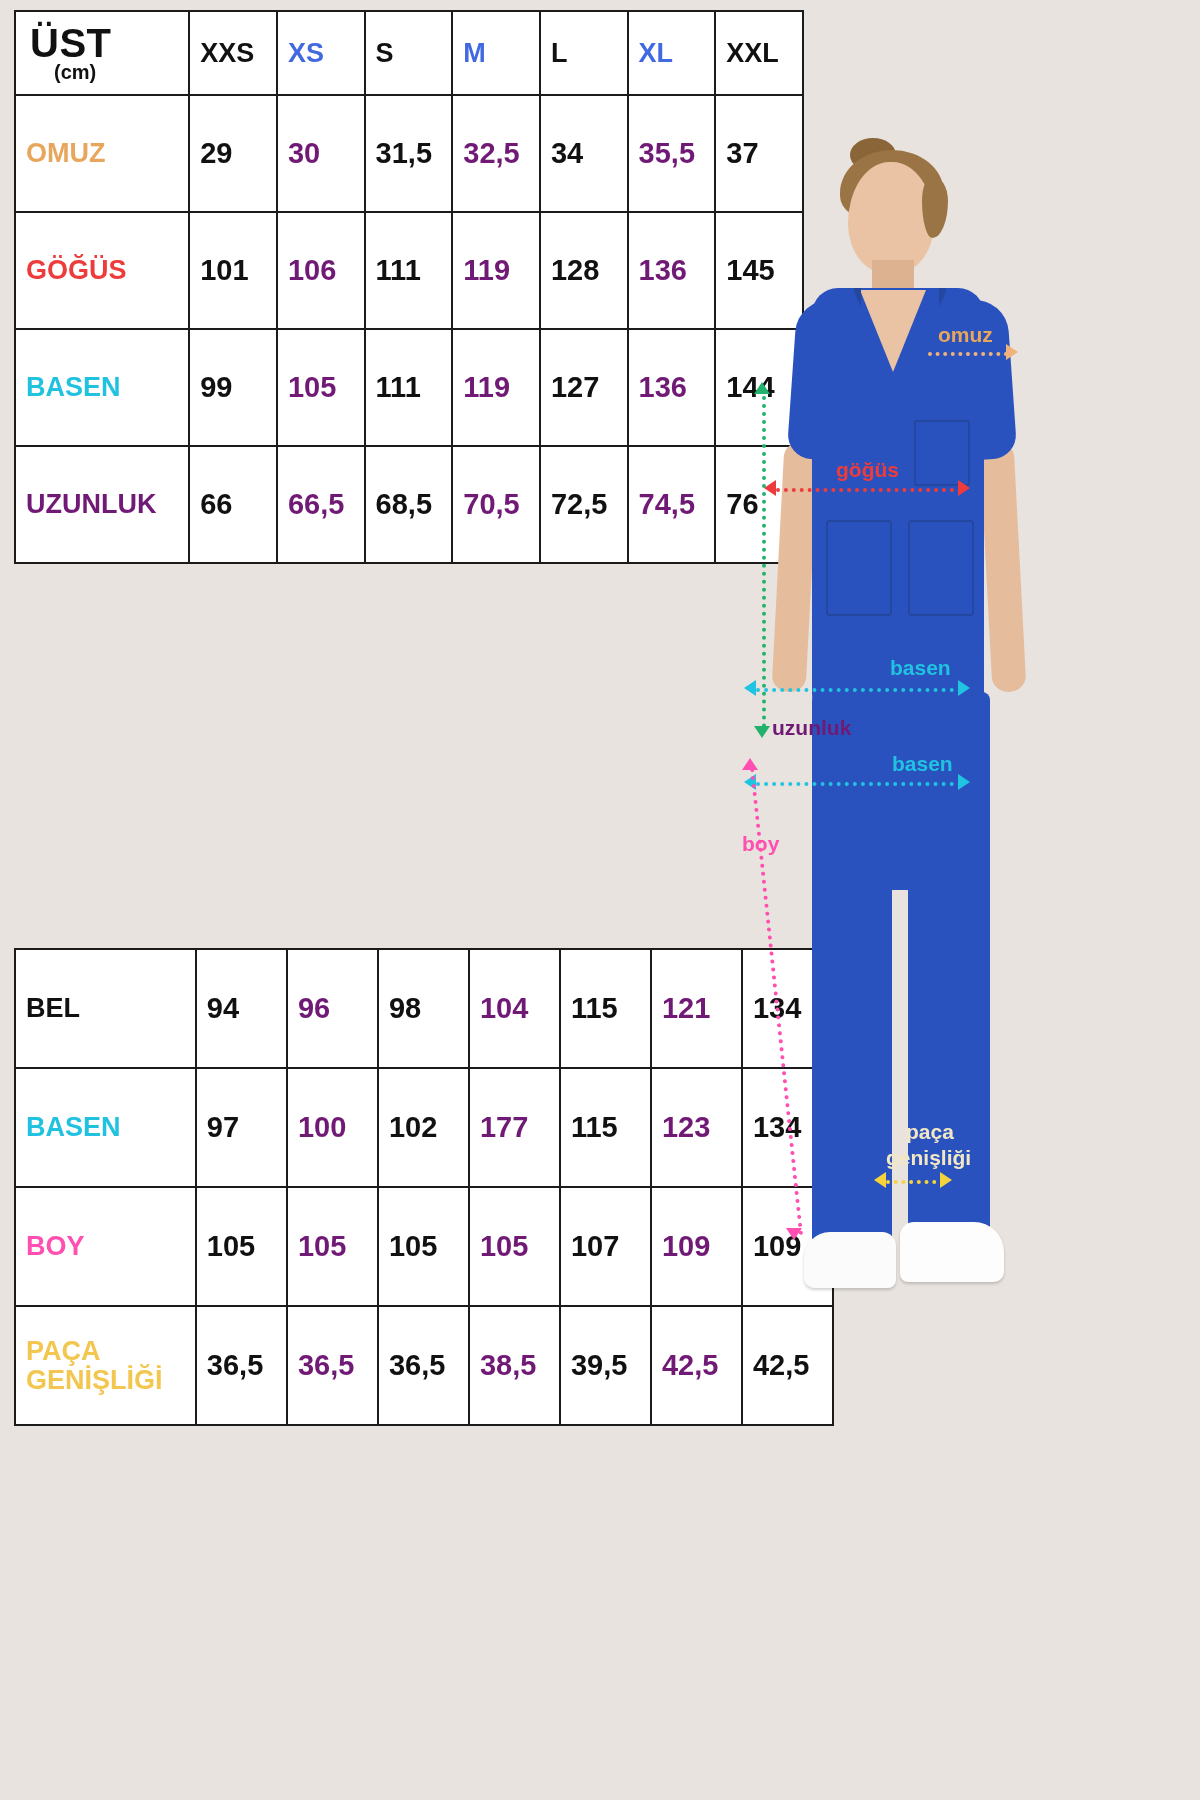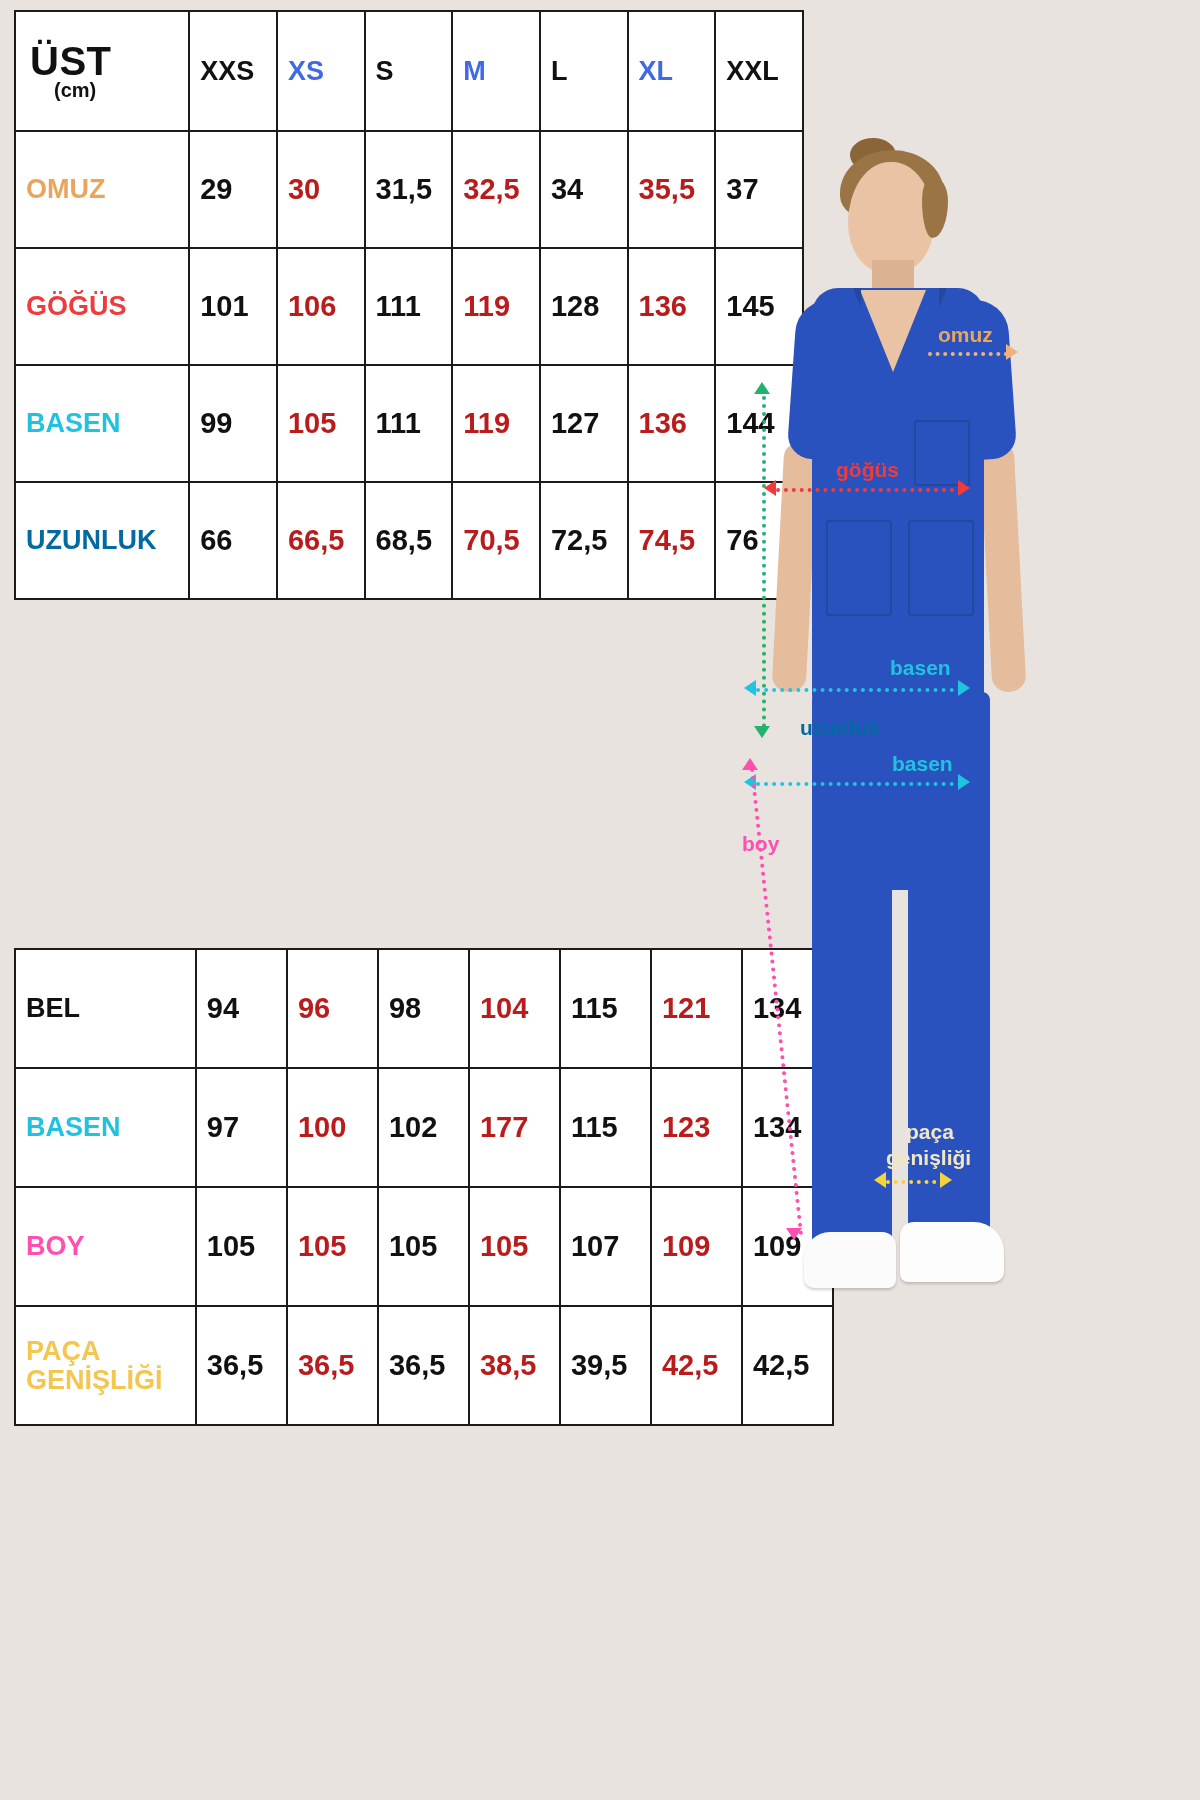--- a/index.html
+++ b/index.html
@@ -78,25 +78,25 @@
   .rowlabel {
     font-size: 27px;
     font-weight: bold;
     line-height: 1.05;
   }
   .val {
     font-size: 29px;
     font-weight: bold;
   }
   .val.odd  { color: #111111; }
-  .val.even { color: #b91c1c; }
+  .val.even { color: #701a75; }
 
   
   #table-ust tr { height: 117px; }
-  #table-ust tr.head-row { height: 120px; }
+  #table-ust tr.head-row { height: 84px; }
   #table-alt tr { height: 119px; }
   #table-alt tr.head-row { height: 105px; }
 
   
   col.c0 { width: 155px; }
   col.cx { width: 78px; }
 
   
   .photo {
     position: absolute;
@@ -359,21 +359,21 @@
   .m-gogus  { color: #ef3b3b; }
   .m-basen  { color: #20c3e0; }
   .m-uzunluk{ color: #23b26d; }
   .m-boy    { color: #ff4fb0; }
   .m-paca   { color: #f5d33c; }
   .lbl-paca   { color: #f2e9c0; }
 
   .label-omuz   { color: #e8a65c; }
   .label-gogus  { color: #ee3b3b; }
   .label-basen  { color: #21c2df; }
-  .label-uzunluk{ color: #0369a1; margin-left: 28px; }
+  .label-uzunluk{ color: #701a75; }
   .label-boy    { color: #ff4fb0; }
   .label-paca   { color: #f3c64f; }
 </style>
 </head>
 <body>
 
 <div class="page">
 
   <table class="size-table" id="table-ust">
     <colgroup>

